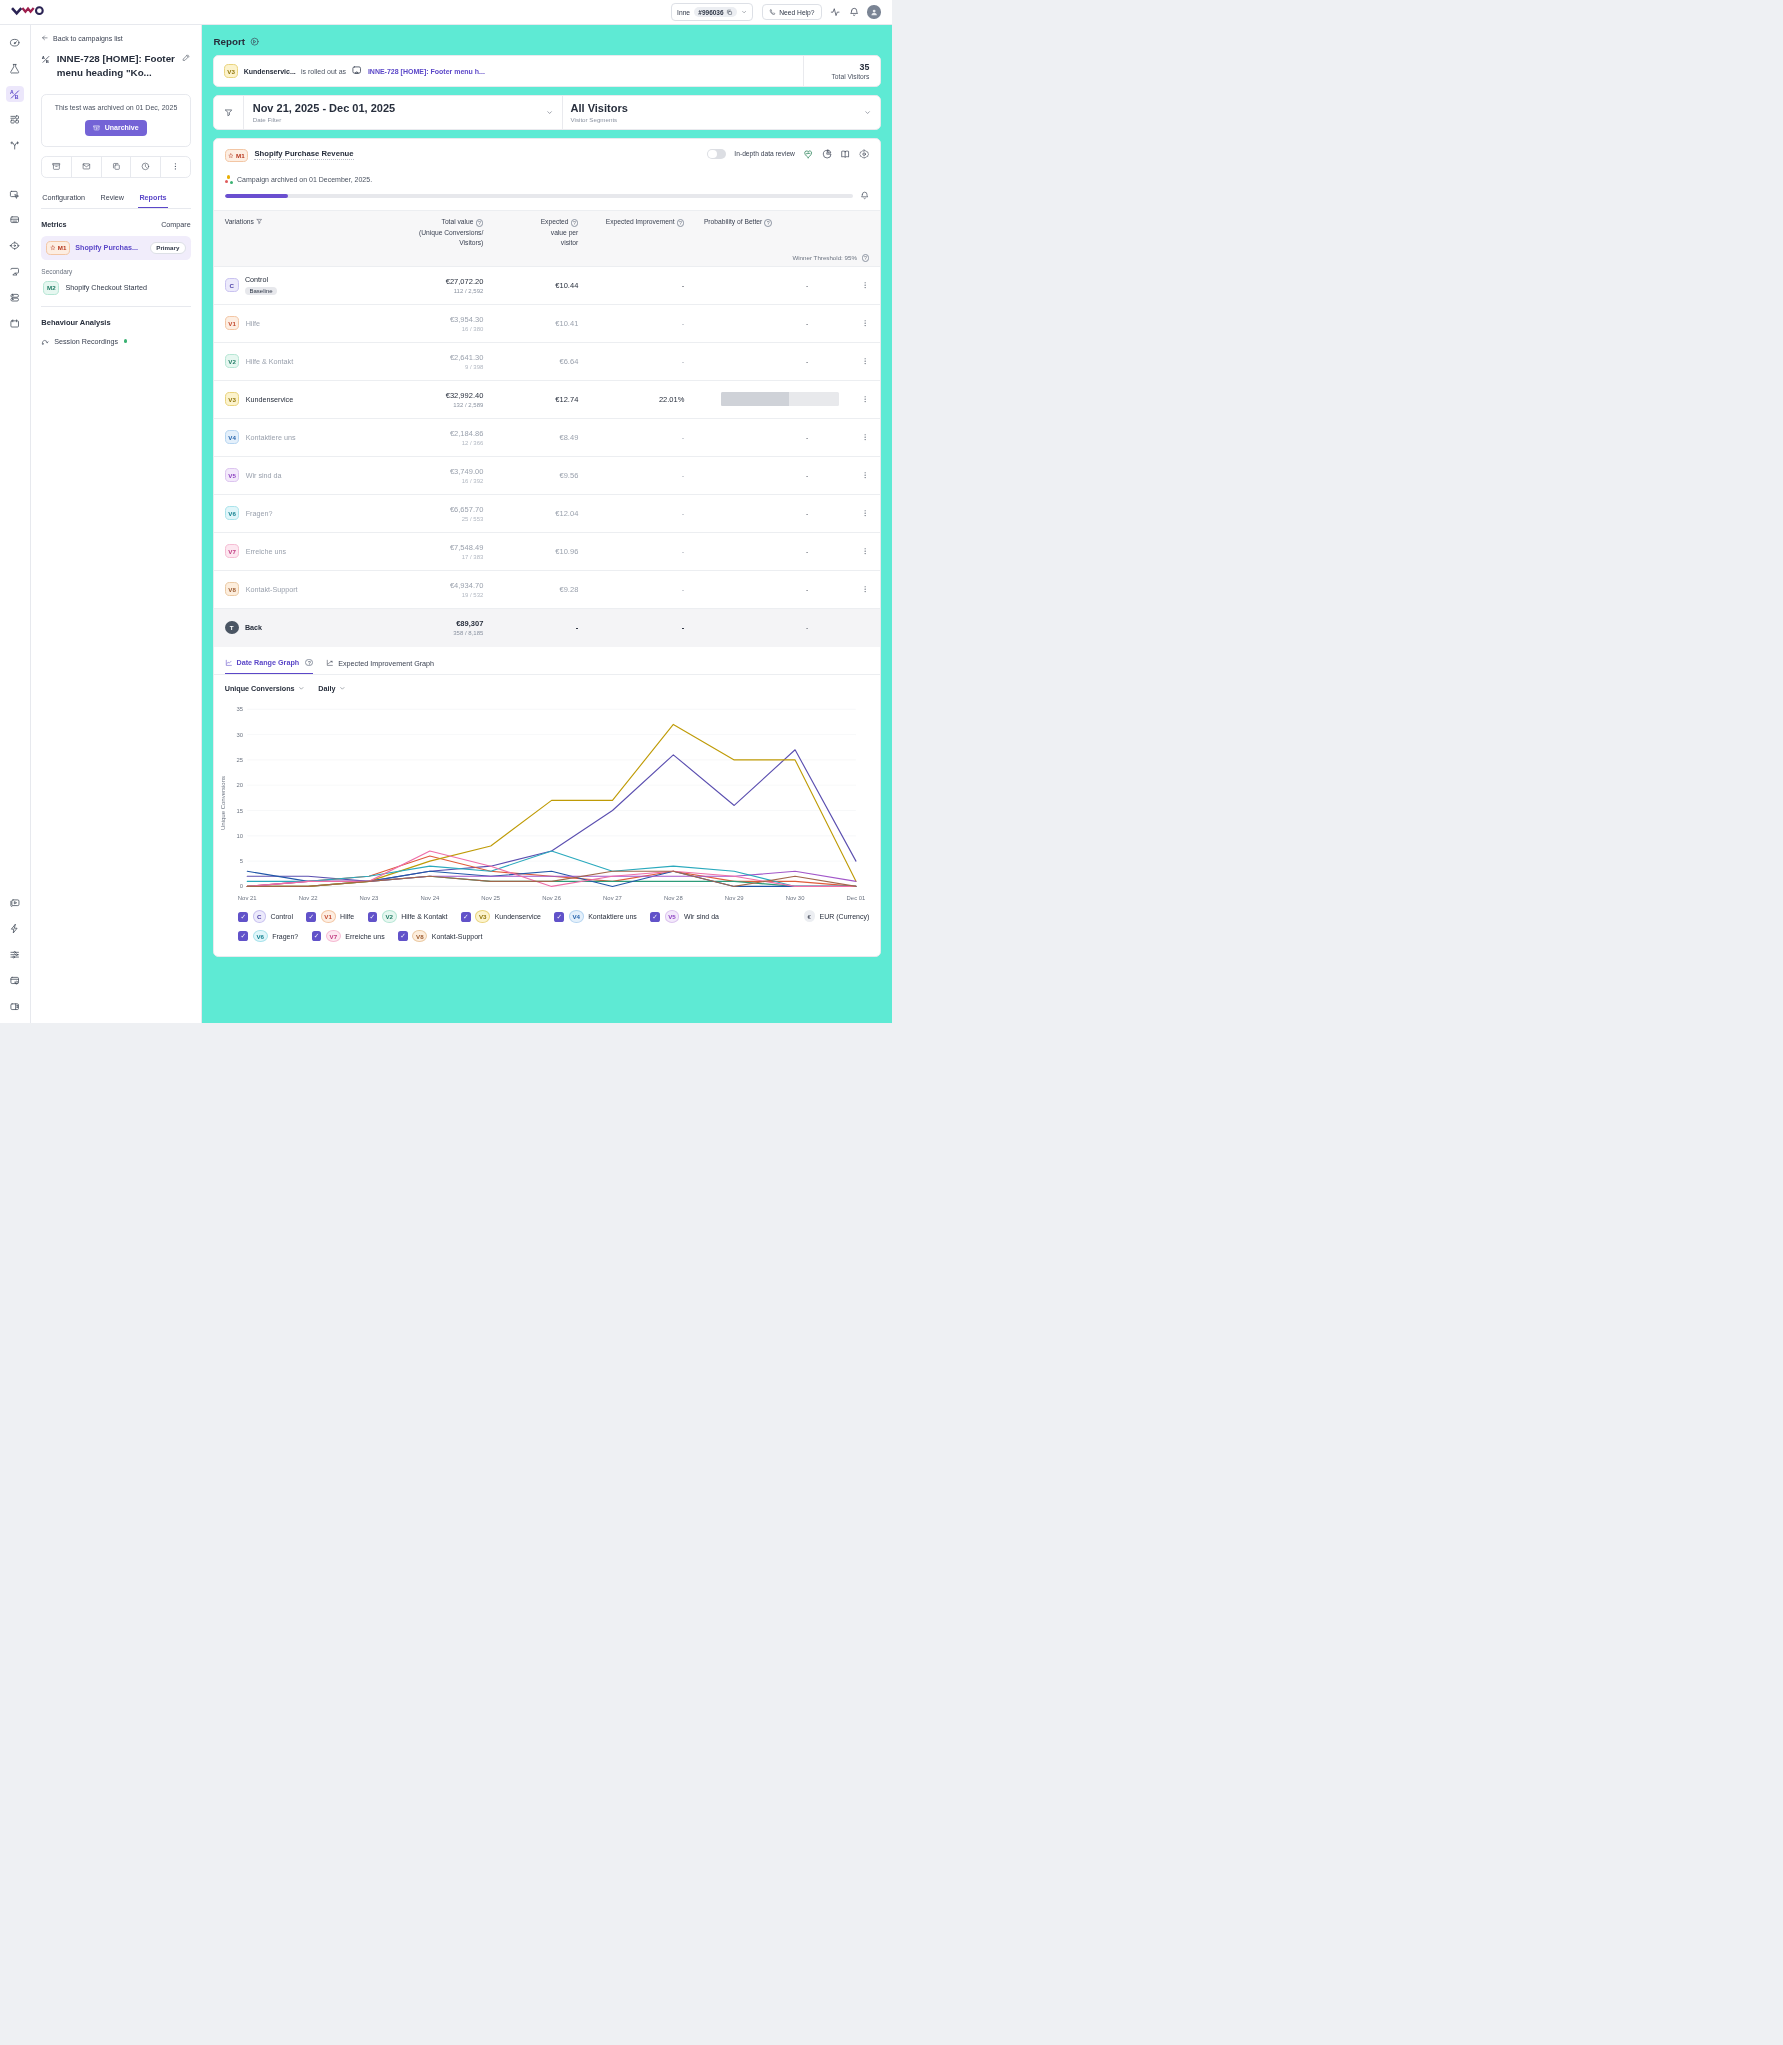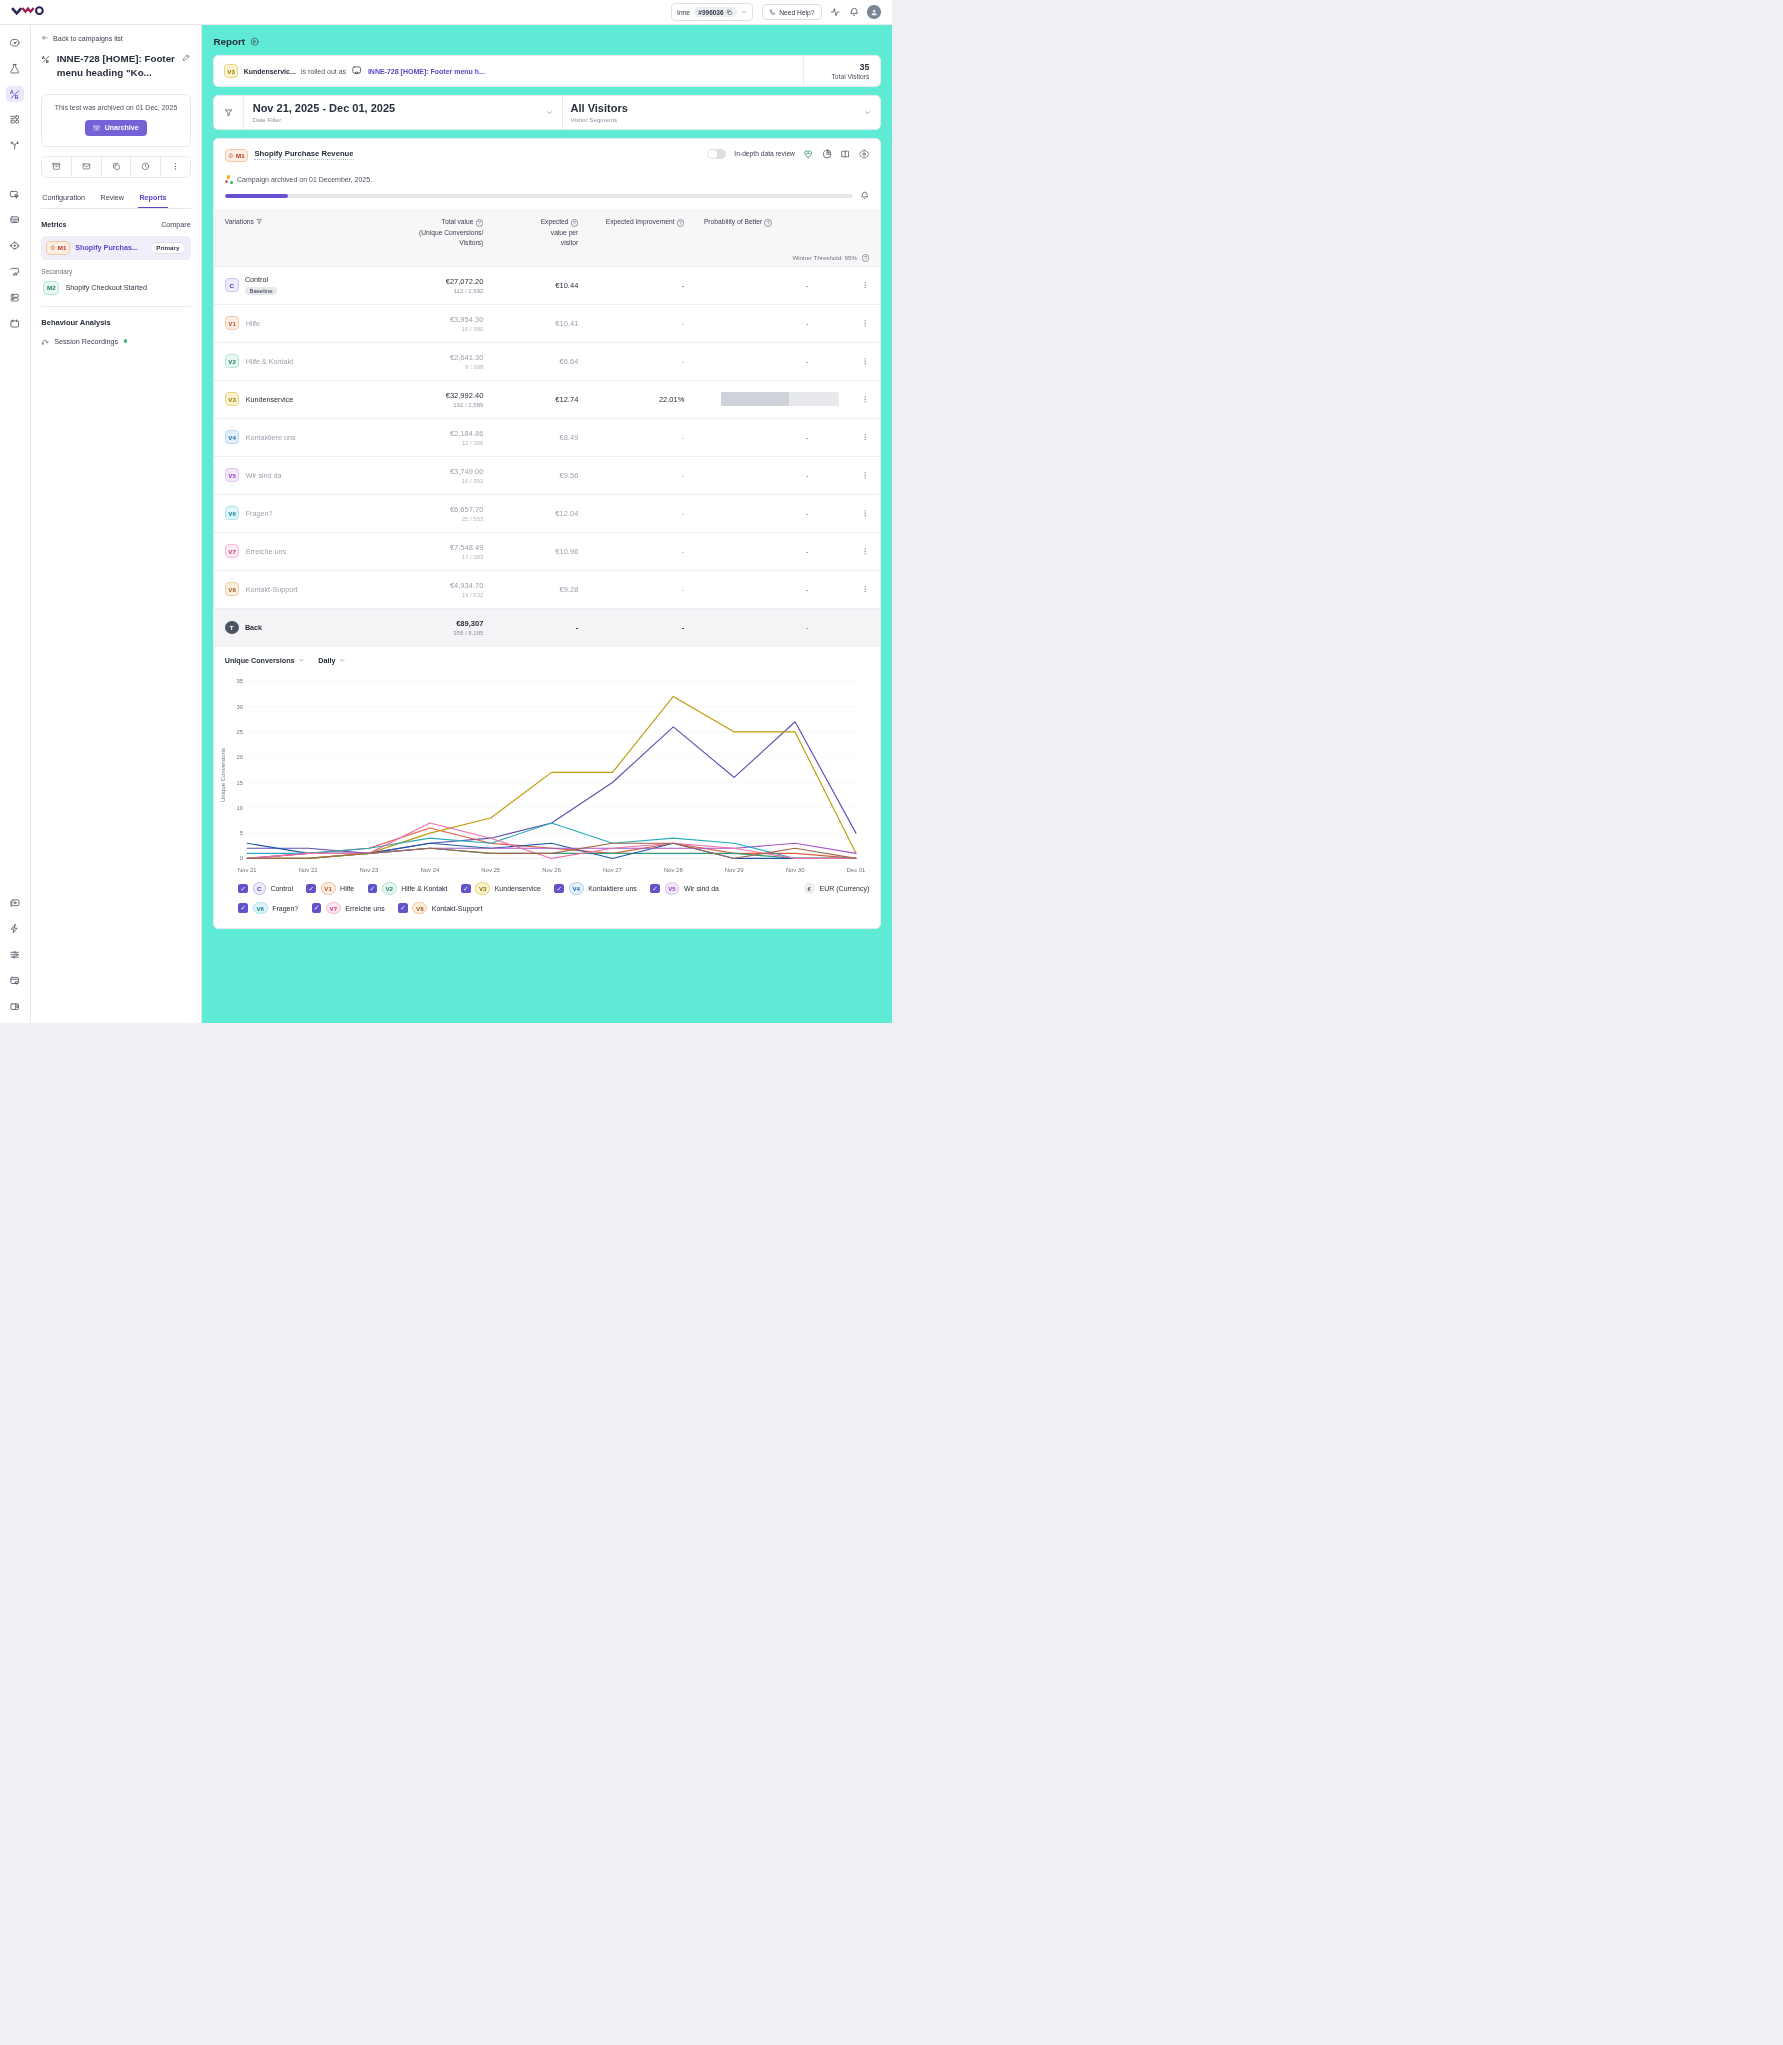--- a/index.html
+++ b/index.html
@@ -777,20 +777,38 @@
           <div class="num">
               <div class="v">-</div>
             </div>
           <div class="probcell">
               <span class="dash">-</span>
             </div>
           <div></div>
         </div>
       </div>
 
+      <div class="gtabs">
+        <div class="gtab active">
+          <svg class="ic" width="7.7" height="7.7" viewBox="0 0 24 24">
+              <path d="M4 4v16h16"></path>
+              <path d="M6 14l4-4 3 3 6-6"></path>
+            </svg>
+          <span>Date Range Graph</span>
+            <span class="qm">?</span>
+        </div>
+        <div class="gtab">
+          <svg class="ic" width="7.7" height="7.7" viewBox="0 0 24 24">
+              <path d="M4 4v16h16"></path>
+              <path d="M6 15c4 0 7-8 13-8"></path>
+              <path d="M15 7h4v4"></path>
+            </svg>
+          <span>Expected Improvement Graph</span>
+        </div>
+      </div>
       <div class="dd-row">
         <div class="dd">
             <span>Unique Conversions</span>
             <svg class="ic chev" width="6.7" height="6.7" viewBox="0 0 24 24">
               <path d="M6 9l6 6 6-6"></path>
             </svg>
           </div>
         <div class="dd">
             <span>Daily</span>
             <svg class="ic chev" width="6.7" height="6.7" viewBox="0 0 24 24">

